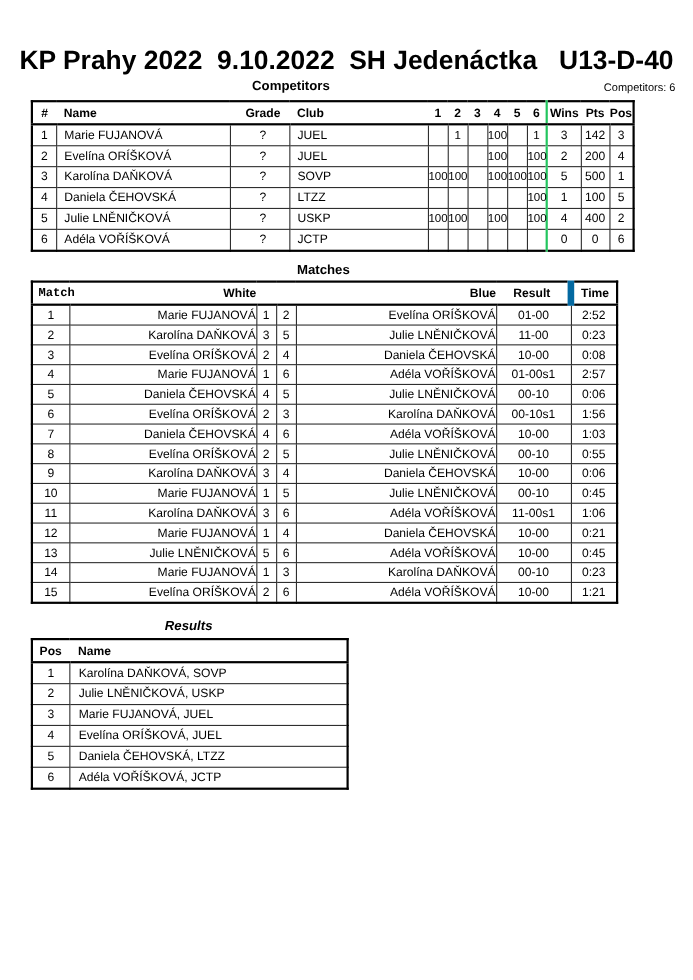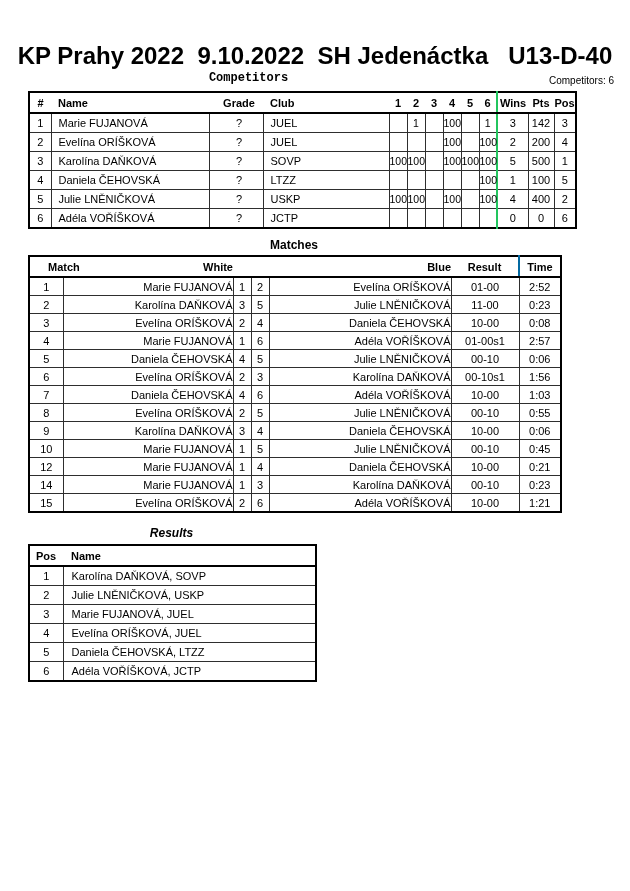--- a/index.html
+++ b/index.html
@@ -7,21 +7,21 @@
     width:630px;height:891px;background:#ffffff;color:#000;
     font-family:"Liberation Sans", sans-serif;
     overflow:hidden;position:relative;
   }
   .title{
     margin-top:42px;text-align:center;font-size:24px;font-weight:bold;
     white-space:pre;letter-spacing:0px;
   }
   .subrow{position:relative;height:17px;margin-top:1px;}
   .sec-heading{font-size:12px;font-weight:bold;text-align:center;}
-  .subrow .sec-heading{position:absolute;left:14px;width:469px;top:0;font-family:Liberation Mono, monospace;}
+  .subrow .sec-heading{position:absolute;left:30px;width:469px;top:0;}
   .comp-count{position:absolute;right:16px;top:4px;font-size:10px;}
 
   table{border-collapse:collapse;table-layout:fixed;border:2px solid #000;}
   td,th{overflow:visible;white-space:nowrap;padding:0;font-size:11px;height:18px;}
   td{border:1px solid #2e2e2e;}
   th{border:none;border-bottom:2px solid #000;font-weight:bold;height:19px;}
 
   
   .comp{margin:3px 0 0 28px;width:547px;}
   .comp td{height:18px;}
@@ -32,22 +32,22 @@
   .comp th.c-wins,.comp td.c-wins{border-left:2px solid #22c55e;}
   .comp th{text-align:center;}
 
   
   .heading-matches{margin:9px 0 0 28px;width:532px;}
   .matches{margin:3px 0 0 28px;width:532px;}
   .matches td{height:17px;}
   .matches .m-num,.matches .m-wn,.matches .m-bn,.matches .m-result,.matches .m-time{text-align:center;}
   .matches .m-white,.matches .m-blue{text-align:right;padding-left:7px;}
   .matches th{text-align:center;}
-  .matches th.m-match{text-align:right;padding-left:18px;}
-  .matches th.m-time{border-left:2px solid #0369a1;}
+  .matches th.m-match{text-align:right;padding-left:5px;font-family:Liberation Mono, monospace;}
+  .matches th.m-time{border-left:6px solid #0369a1;}
 
   
   .heading-results{margin:13px 0 0 28px;width:287px;font-style:italic;}
   .results{margin:4px 0 0 28px;width:287px;}
   .results td{height:18px;}
   .results .r-pos{text-align:center;}
   .results .r-name{text-align:left;padding-left:8px;}
   .results th{text-align:center;}
   .results th.r-pos{text-align:left;padding-left:6px;}
 </style>
@@ -312,31 +312,49 @@
       <tr>
         <td class="m-num">10</td>
         <td class="m-white">Marie FUJANOVÁ</td>
         <td class="m-wn">1</td>
         <td class="m-bn">5</td>
         <td class="m-blue">Julie LNĚNIČKOVÁ</td>
         <td class="m-result">00-10</td>
         <td class="m-time">0:45</td>
       </tr>
 
+      <tr>
+        <td class="m-num">11</td>
+        <td class="m-white">Karolína DAŇKOVÁ</td>
+        <td class="m-wn">3</td>
+        <td class="m-bn">6</td>
+        <td class="m-blue">Adéla VOŘÍŠKOVÁ</td>
+        <td class="m-result">11-00s1</td>
+        <td class="m-time">1:06</td>
+      </tr>
 
       <tr>
         <td class="m-num">12</td>
         <td class="m-white">Marie FUJANOVÁ</td>
         <td class="m-wn">1</td>
         <td class="m-bn">4</td>
         <td class="m-blue">Daniela ČEHOVSKÁ</td>
         <td class="m-result">10-00</td>
         <td class="m-time">0:21</td>
       </tr>
 
+      <tr>
+        <td class="m-num">13</td>
+        <td class="m-white">Julie LNĚNIČKOVÁ</td>
+        <td class="m-wn">5</td>
+        <td class="m-bn">6</td>
+        <td class="m-blue">Adéla VOŘÍŠKOVÁ</td>
+        <td class="m-result">10-00</td>
+        <td class="m-time">0:45</td>
+      </tr>
 
       <tr>
         <td class="m-num">14</td>
         <td class="m-white">Marie FUJANOVÁ</td>
         <td class="m-wn">1</td>
         <td class="m-bn">3</td>
         <td class="m-blue">Karolína DAŇKOVÁ</td>
         <td class="m-result">00-10</td>
         <td class="m-time">0:23</td>
       </tr>

